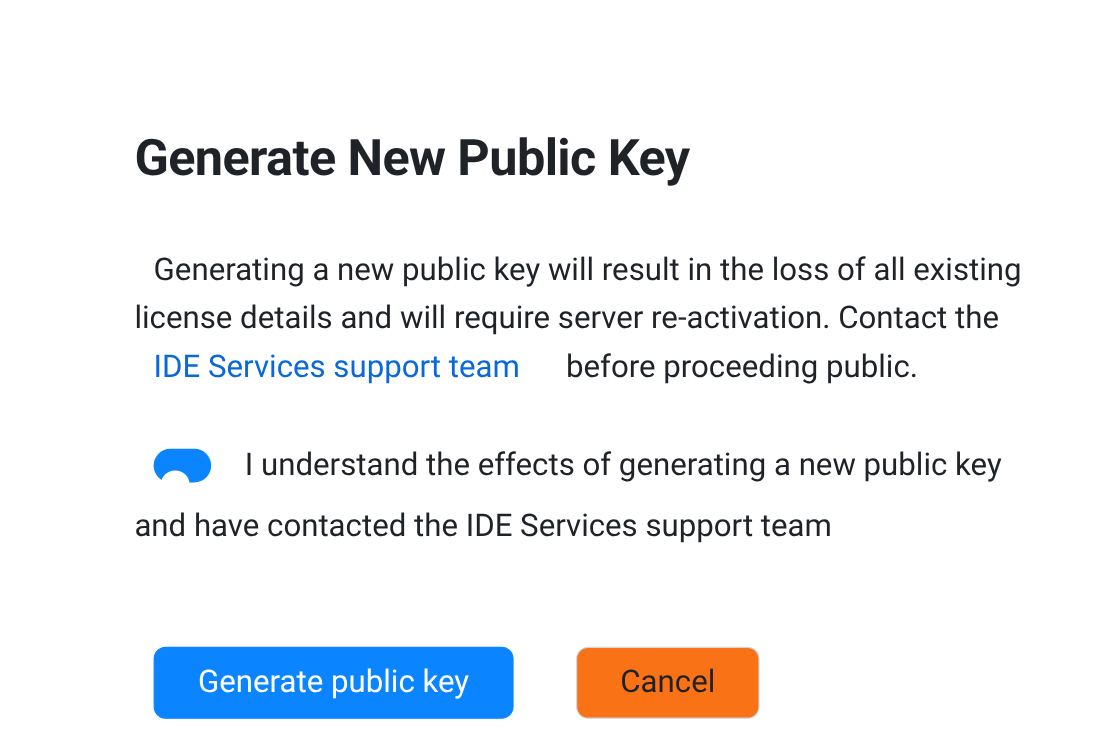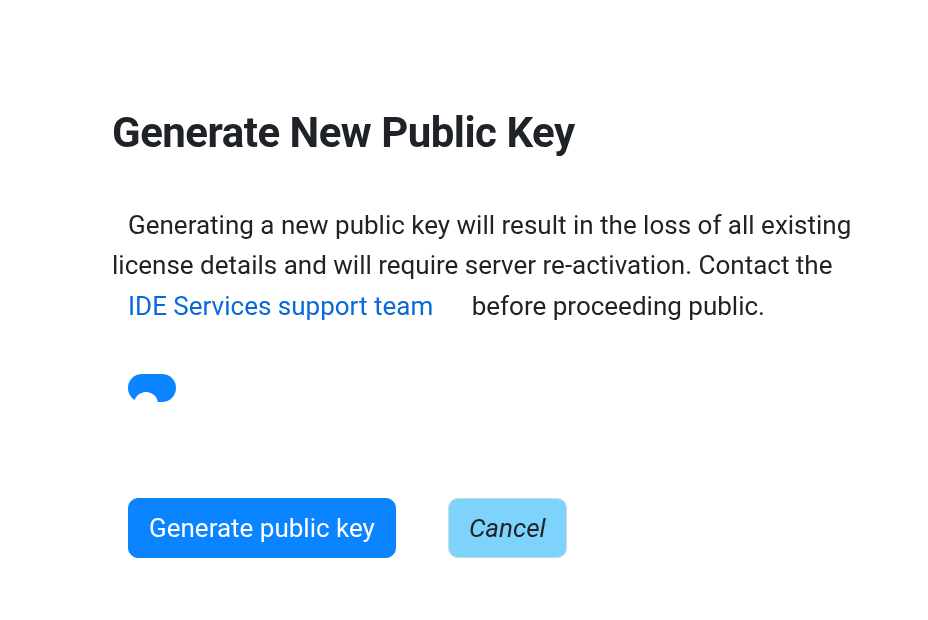--- a/index.html
+++ b/index.html
@@ -60,49 +60,48 @@
     }
     .toggle-label-text {
       vertical-align: middle;
     }
     .button-row {
       display: flex;
       gap: 20px;
     }
     .btn {
       font-size: 26px;
-      padding: 14px 20px;
+      padding: 14px 36px;
       border-radius: 10px;
       cursor: pointer;
       border: 1px solid transparent;
       font-family: inherit;
     }
     .btn-primary {
       background: #0b84ff;
       color: #ffffff;
       border-color: #0b84ff;
     }
     .btn-secondary {
-      background: #7dd3fc;
+      background: #f97316;
       color: #1f2328;
       border: 1px solid #d0d7de;
-      font-style: italic;
     }
   </style>
 </head>
 <body>
 
 <h1 class="dialog-title">Generate New Public Key</h1>
 
 <p class="description">
   <span>Generating a new public key will result in the loss of all existing license details and will require server re-activation. Contact the </span><a href="#">IDE Services support team</a><span> before proceeding public.</span>
 </p>
 
 <div class="toggle-row">
   <span class="toggle">
     <span class="toggle-knob"></span>
-  </span>
+  </span><span class="toggle-label-text">I understand the effects of generating a new public key and have contacted the IDE Services support team</span>
 </div>
 
 <div class="button-row">
   <button class="btn btn-primary">Generate public key</button>
   <button class="btn btn-secondary">Cancel</button>
 </div>
 
 </body></html>

